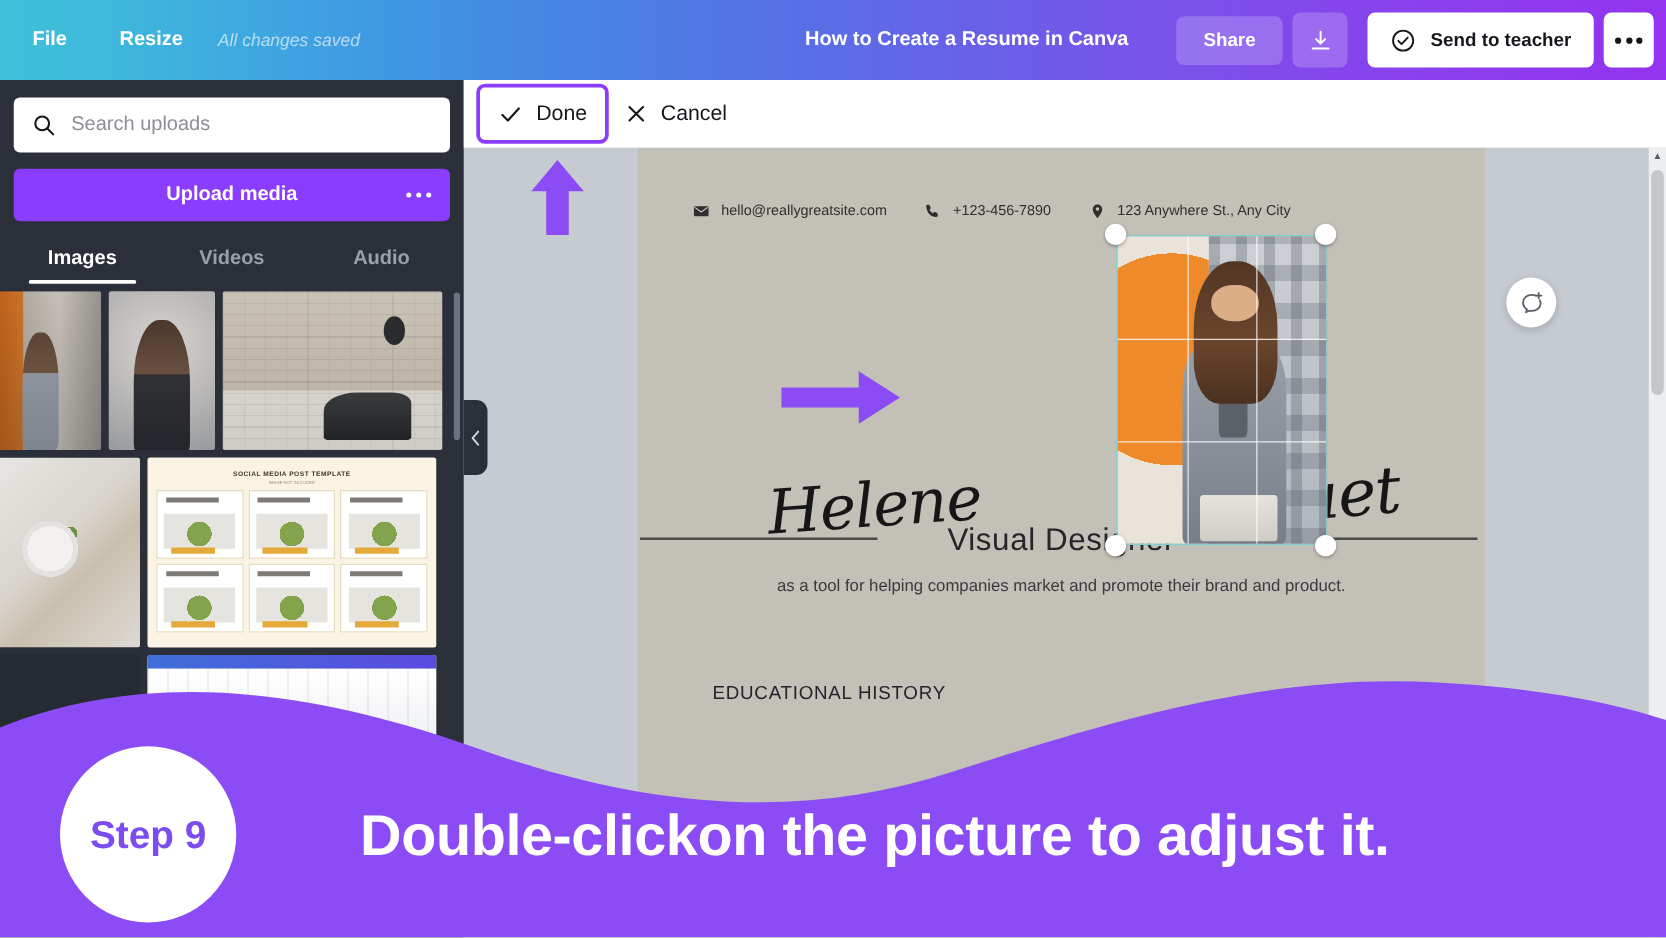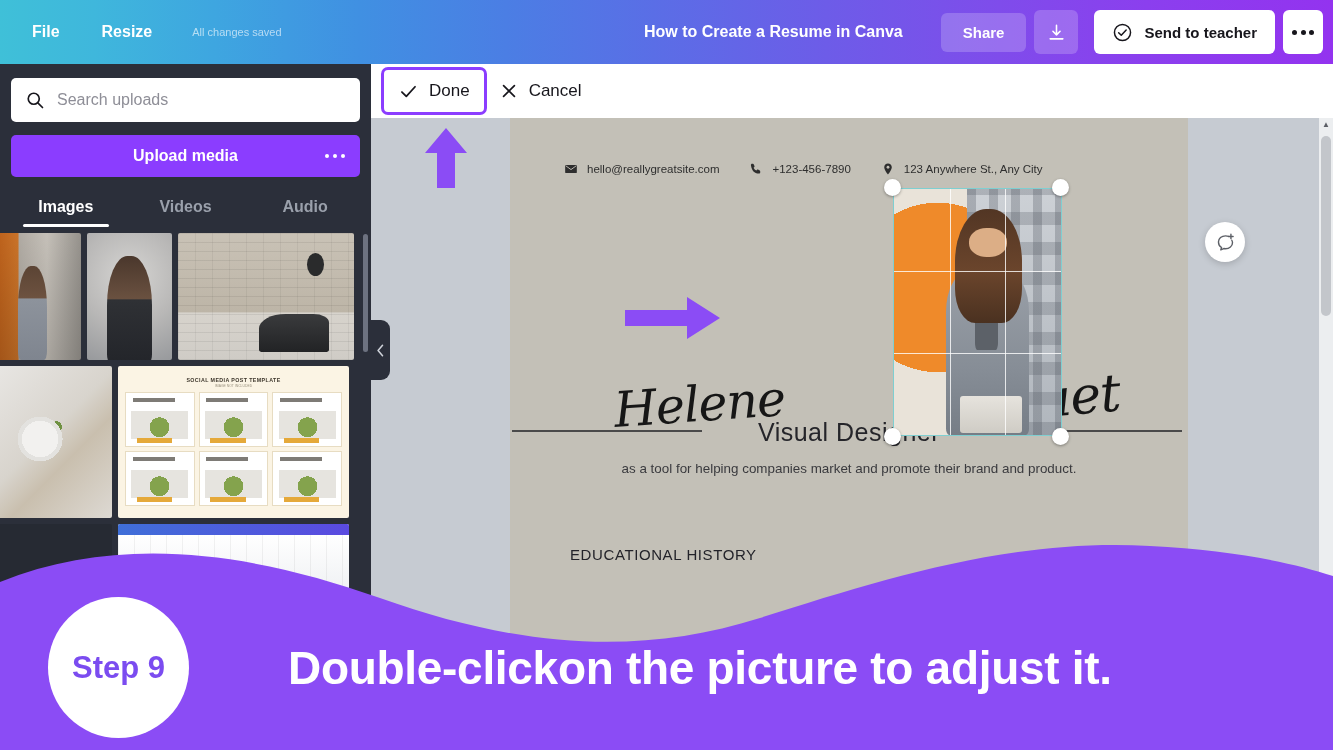--- a/index.html
+++ b/index.html
@@ -14,28 +14,28 @@
   
   .topbar {
     position: absolute; left: 0; top: 0; width: 1333px; height: 64px;
     background: linear-gradient(90deg,
       #3fc0d8 0%, #3fb7dc 7%, #3ea6e0 16%, #4090e2 27%,
       #4b7ee4 38%, #5a6ee6 49%, #6d5ce8 62%, #7f4ceb 75%,
       #8b3fee 86%, #9333ef 100%);
     display: flex; align-items: center;
     z-index: 40;
   }
-  .tb-menu { display: flex; align-items: center; gap: 6px; padding-left: 14px; }
+  .tb-menu { display: flex; align-items: center; gap: 6px; padding-left: 8px; }
   .tb-item {
     color: #ffffff; font-size: 16px; font-weight: bold;
     padding: 8px 18px; border-radius: 5px; white-space: nowrap;
   }
   .tb-saved {
-    color: rgba(255,255,255,0.62); font-size: 11px; 
-    margin-left: 16px; white-space: nowrap;
+    color: rgba(255,255,255,0.62); font-size: 14px; font-style: italic;
+    margin-left: 4px; white-space: nowrap;
   }
   .tb-right {
     margin-left: auto; display: flex; align-items: center; gap: 8px;
     padding-right: 10px; height: 100%;
   }
   .doc-title {
     color: #ffffff; font-size: 16px; font-weight: bold;
     padding: 8px 14px; border-radius: 5px; white-space: nowrap;
     margin-right: 16px;
   }
@@ -195,21 +195,21 @@
   
   .canvas-area {
     position: absolute; left: 371px; top: 118px; right: 0; bottom: 0;
     background: #c6cbd2; z-index: 10; overflow: hidden;
   }
   .page {
     position: absolute; left: 139px; top: 0; width: 678px; height: 560px;
     background: #c3c0b7;
   }
   .contact-row {
-    position: absolute; left: 54px; top: 44px; right: 62px;
+    position: absolute; left: 44px; top: 44px; right: 62px;
     display: flex; align-items: center; gap: 30px;
   }
   .ci { display: flex; align-items: center; gap: 9px; }
   .ci .txt { font-size: 11.5px; color: #2e2e2e; white-space: nowrap; }
   .name-left {
     position: absolute; left: 104px; top: 258px;
     font-family: "DejaVu Serif", serif; font-style: italic;
     font-size: 49px; color: #161616; letter-spacing: -1px;
     transform: rotate(-4deg);
   }

